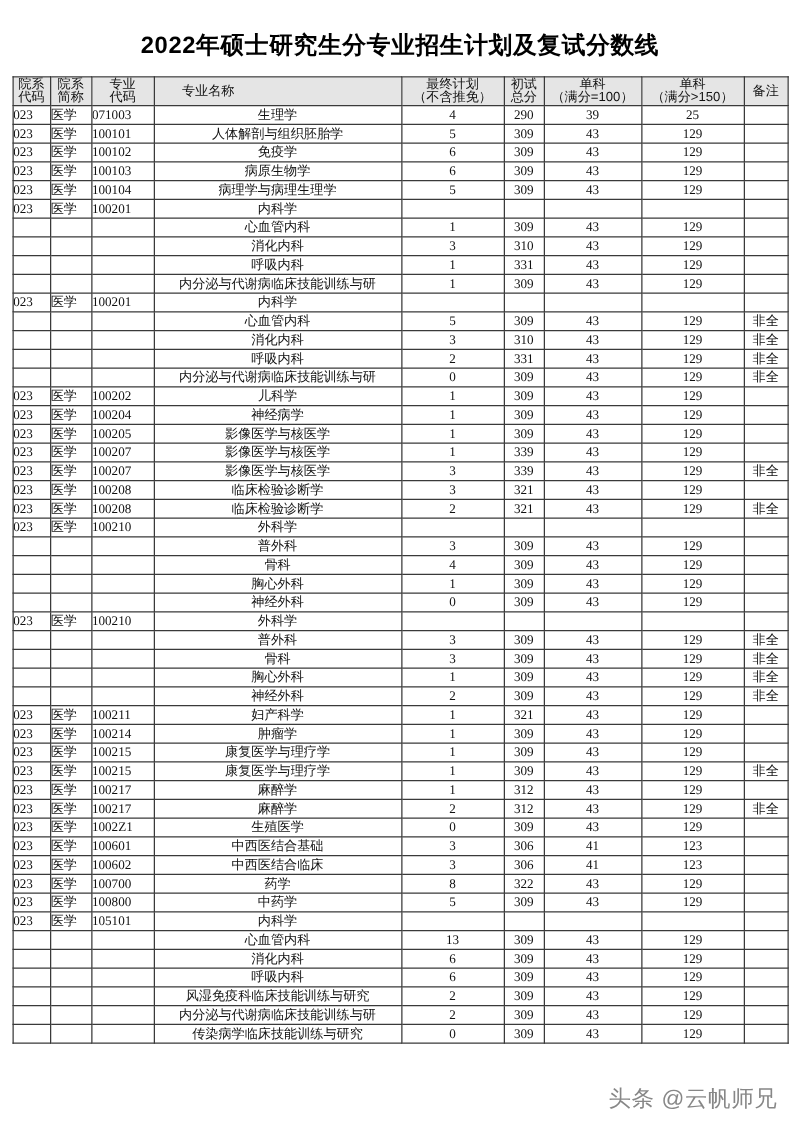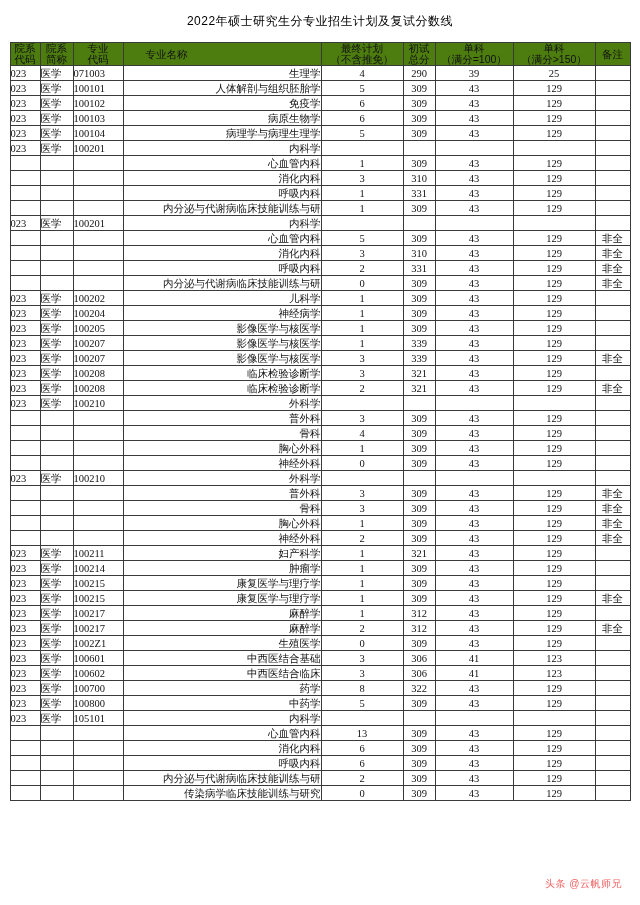--- a/index.html
+++ b/index.html
@@ -17,24 +17,24 @@
   }
   #page {
     position: relative;
     width: 640px;
     height: 905px;
     box-sizing: border-box;
   }
   #doc-title {
     text-align: center;
     font-family: "Liberation Sans", "DejaVu Sans", sans-serif;
-    font-size: 12px;
-    font-weight: normal;
+    font-size: 19px;
+    font-weight: bold;
     letter-spacing: 0.5px;
-    padding-top: 13px;
+    padding-top: 23px;
     padding-bottom: 12px;
     color: #000;
   }
   table.plan {
     border-collapse: collapse;
     table-layout: fixed;
     margin: 0 auto;
     width: 590px;
     background: #fff;
   }
@@ -43,21 +43,21 @@
     font-size: 10.5px;
     line-height: 1.05;
     padding: 0;
     height: 14px;
     overflow: hidden;
     white-space: nowrap;
     vertical-align: middle;
     color: #111;
   }
   thead th {
-    background: #4d7c0f;
+    background: #e5e5e5;
     font-weight: normal;
     font-size: 11px;
     line-height: 1.25;
     height: 42px;
     text-align: center;
     font-family: "Liberation Sans", "DejaVu Sans", sans-serif;
   }
   thead th.hname {
     text-align: left;
     padding-left: 22px;
@@ -72,37 +72,37 @@
   col.c-total  { width: 32px; }
   col.c-s100   { width: 78px; }
   col.c-s150   { width: 82px; }
   col.c-note   { width: 35px; }
 
   td.dept, td.abbr, td.code {
     text-align: left;
     padding-left: 3px;
   }
   td.name {
-    text-align: right;
+    text-align: center;
     padding-left: 5px;
   }
   td.num {
     text-align: center;
   }
   td.note {
     text-align: center;
     font-size: 10px;
   }
   #watermark {
     position: absolute;
     right: 18px;
     bottom: 14px;
     font-family: "Liberation Sans", "DejaVu Sans", sans-serif;
-    font-size: 10px;
-    color: #ef4444;
+    font-size: 18px;
+    color: #737373;
     letter-spacing: 0.5px;
     opacity: 0.85;
   }
 </style>
 </head>
 <body>
 
 <div id="page">
 
   <div id="doc-title">2022年硕士研究生分专业招生计划及复试分数线</div>
@@ -668,20 +668,31 @@
           <td class="num">6</td>
           <td class="num">309</td>
           <td class="num">43</td>
           <td class="num">129</td>
           <td class="note"></td>
         </tr>
         <tr>
           <td class="dept"></td>
           <td class="abbr"></td>
           <td class="code"></td>
+          <td class="name">风湿免疫科临床技能训练与研究</td>
+          <td class="num">2</td>
+          <td class="num">309</td>
+          <td class="num">43</td>
+          <td class="num">129</td>
+          <td class="note"></td>
+        </tr>
+        <tr>
+          <td class="dept"></td>
+          <td class="abbr"></td>
+          <td class="code"></td>
           <td class="name">内分泌与代谢病临床技能训练与研</td>
           <td class="num">2</td>
           <td class="num">309</td>
           <td class="num">43</td>
           <td class="num">129</td>
           <td class="note"></td>
         </tr>
         <tr>
           <td class="dept"></td>
           <td class="abbr"></td>

